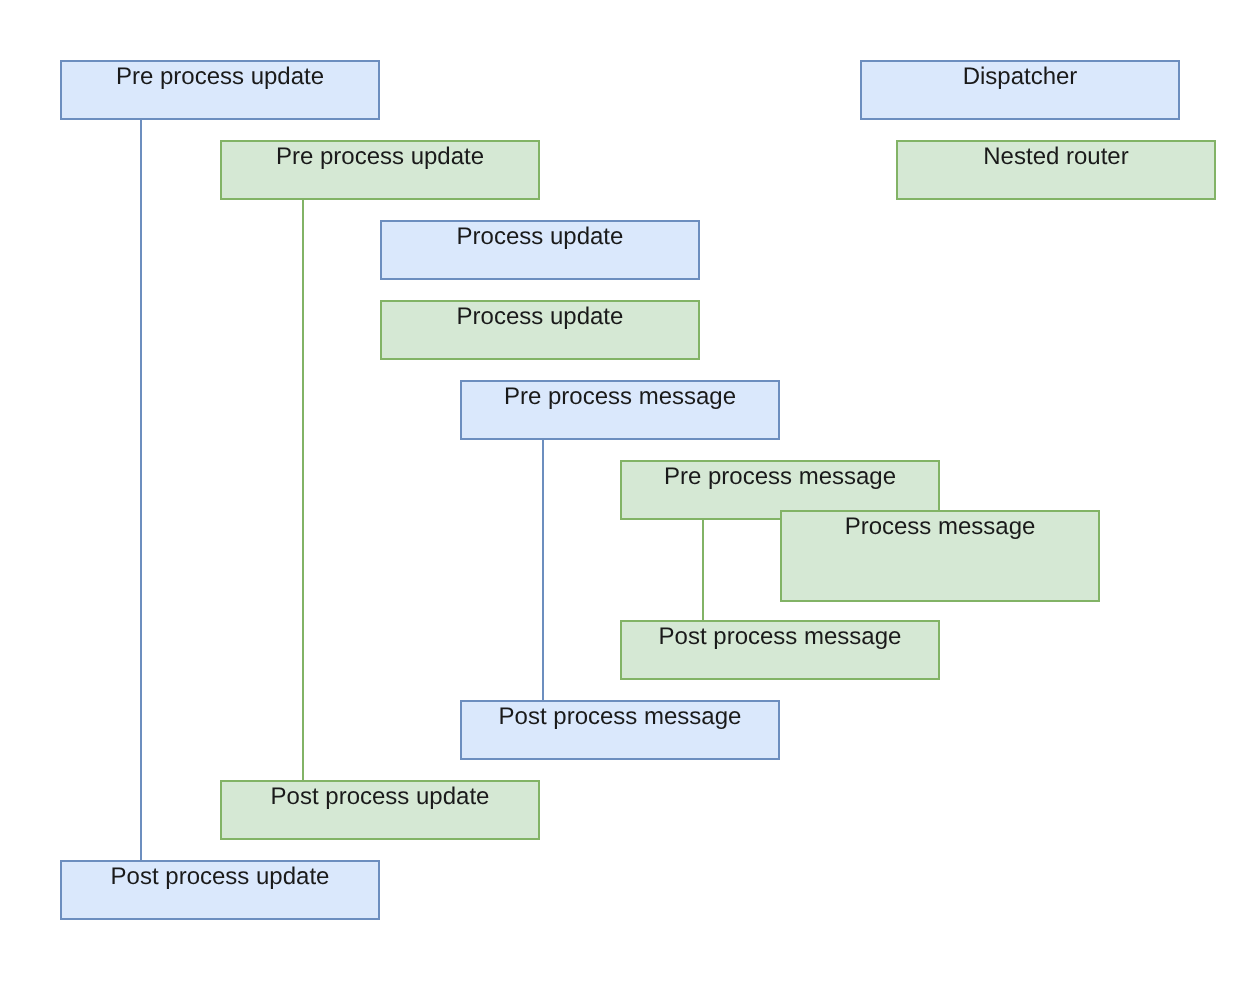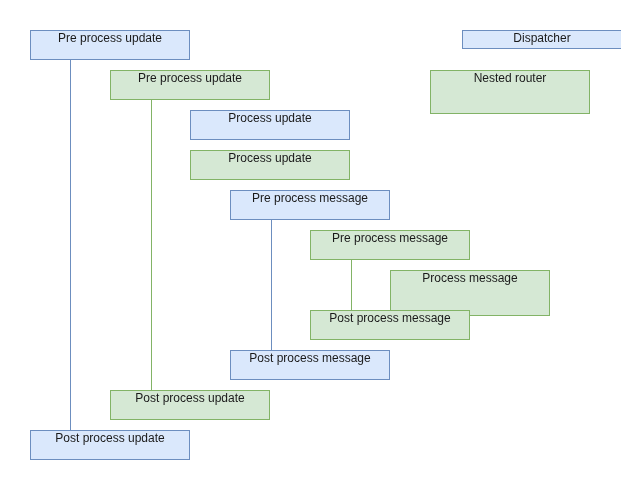--- a/index.html
+++ b/index.html
@@ -75,37 +75,37 @@
       </div>
       <div class="node router" style="left: 190px; top: 150px; width: 160px; height: 30px;">
         <span>Process update</span>
       </div>
       <div class="node dispatcher" style="left: 230px; top: 190px; width: 160px; height: 30px;">
         <span>Pre process message</span>
       </div>
       <div class="node router" style="left: 310px; top: 230px; width: 160px; height: 30px;">
         <span>Pre process message</span>
       </div>
-      <div class="node router" style="left: 390px; top: 270px; width: 160px; height: 46px;">
+      <div class="node router" style="left: 390px; top: 255px; width: 160px; height: 46px;">
         <span>Process message</span>
       </div>
       <div class="node router" style="left: 310px; top: 310px; width: 160px; height: 30px;">
         <span>Post process message</span>
       </div>
       <div class="node dispatcher" style="left: 230px; top: 350px; width: 160px; height: 30px;">
         <span>Post process message</span>
       </div>
       <div class="node router" style="left: 110px; top: 390px; width: 160px; height: 30px;">
         <span>Post process update</span>
       </div>
       <div class="node dispatcher" style="left: 30px; top: 430px; width: 160px; height: 30px;">
         <span>Post process update</span>
       </div>
     </div>
   <div id="legend-layer" class="legend-group">
-      <div class="node dispatcher" style="left: 430px; top: 30px; width: 160px; height: 19px; margin-left: 32px;">
+      <div class="node dispatcher" style="left: 430px; top: 30px; width: 160px; height: 30px;">
         <span>Dispatcher</span>
       </div>
-      <div class="node router" style="left: 430px; top: 70px; width: 160px; height: 44px;">
+      <div class="node router" style="left: 448px; top: 70px; width: 160px; height: 30px;">
         <span>Nested router</span>
       </div>
     </div>
 </div>
 
 </body></html>

